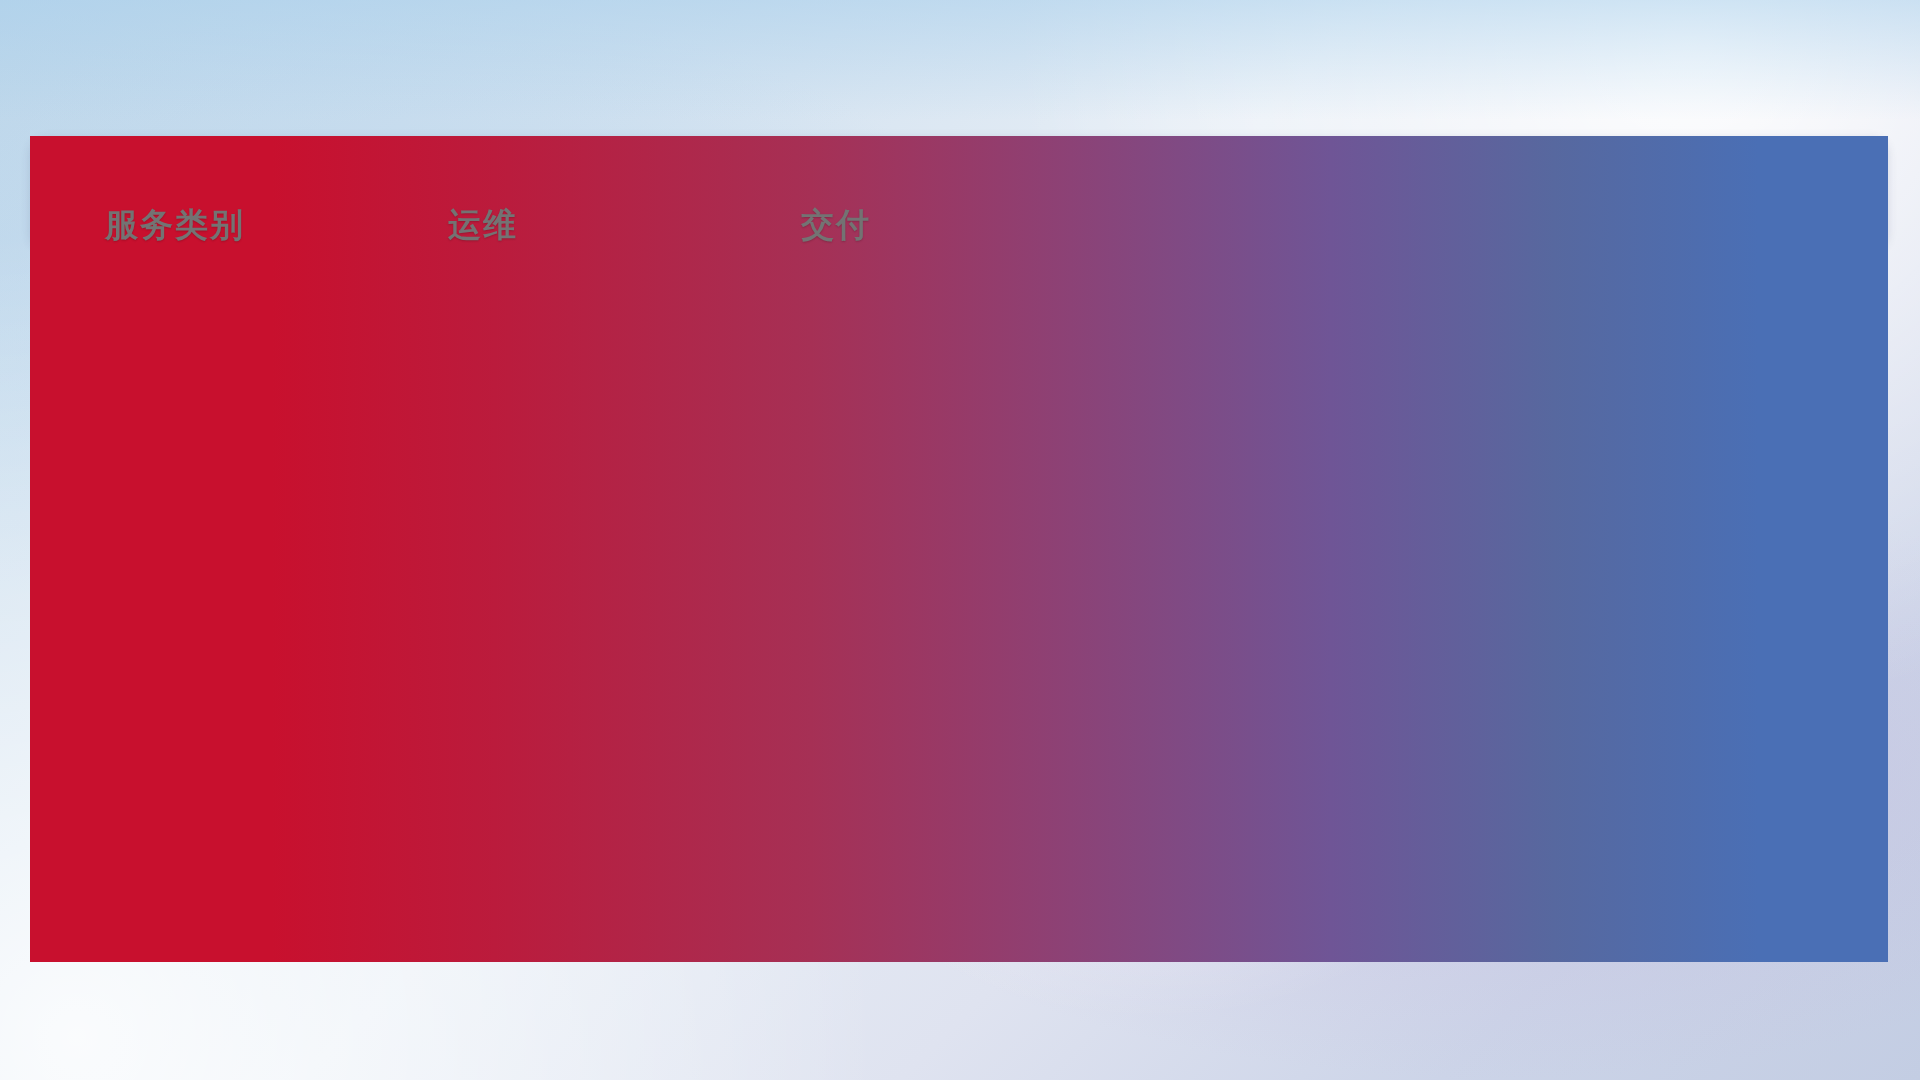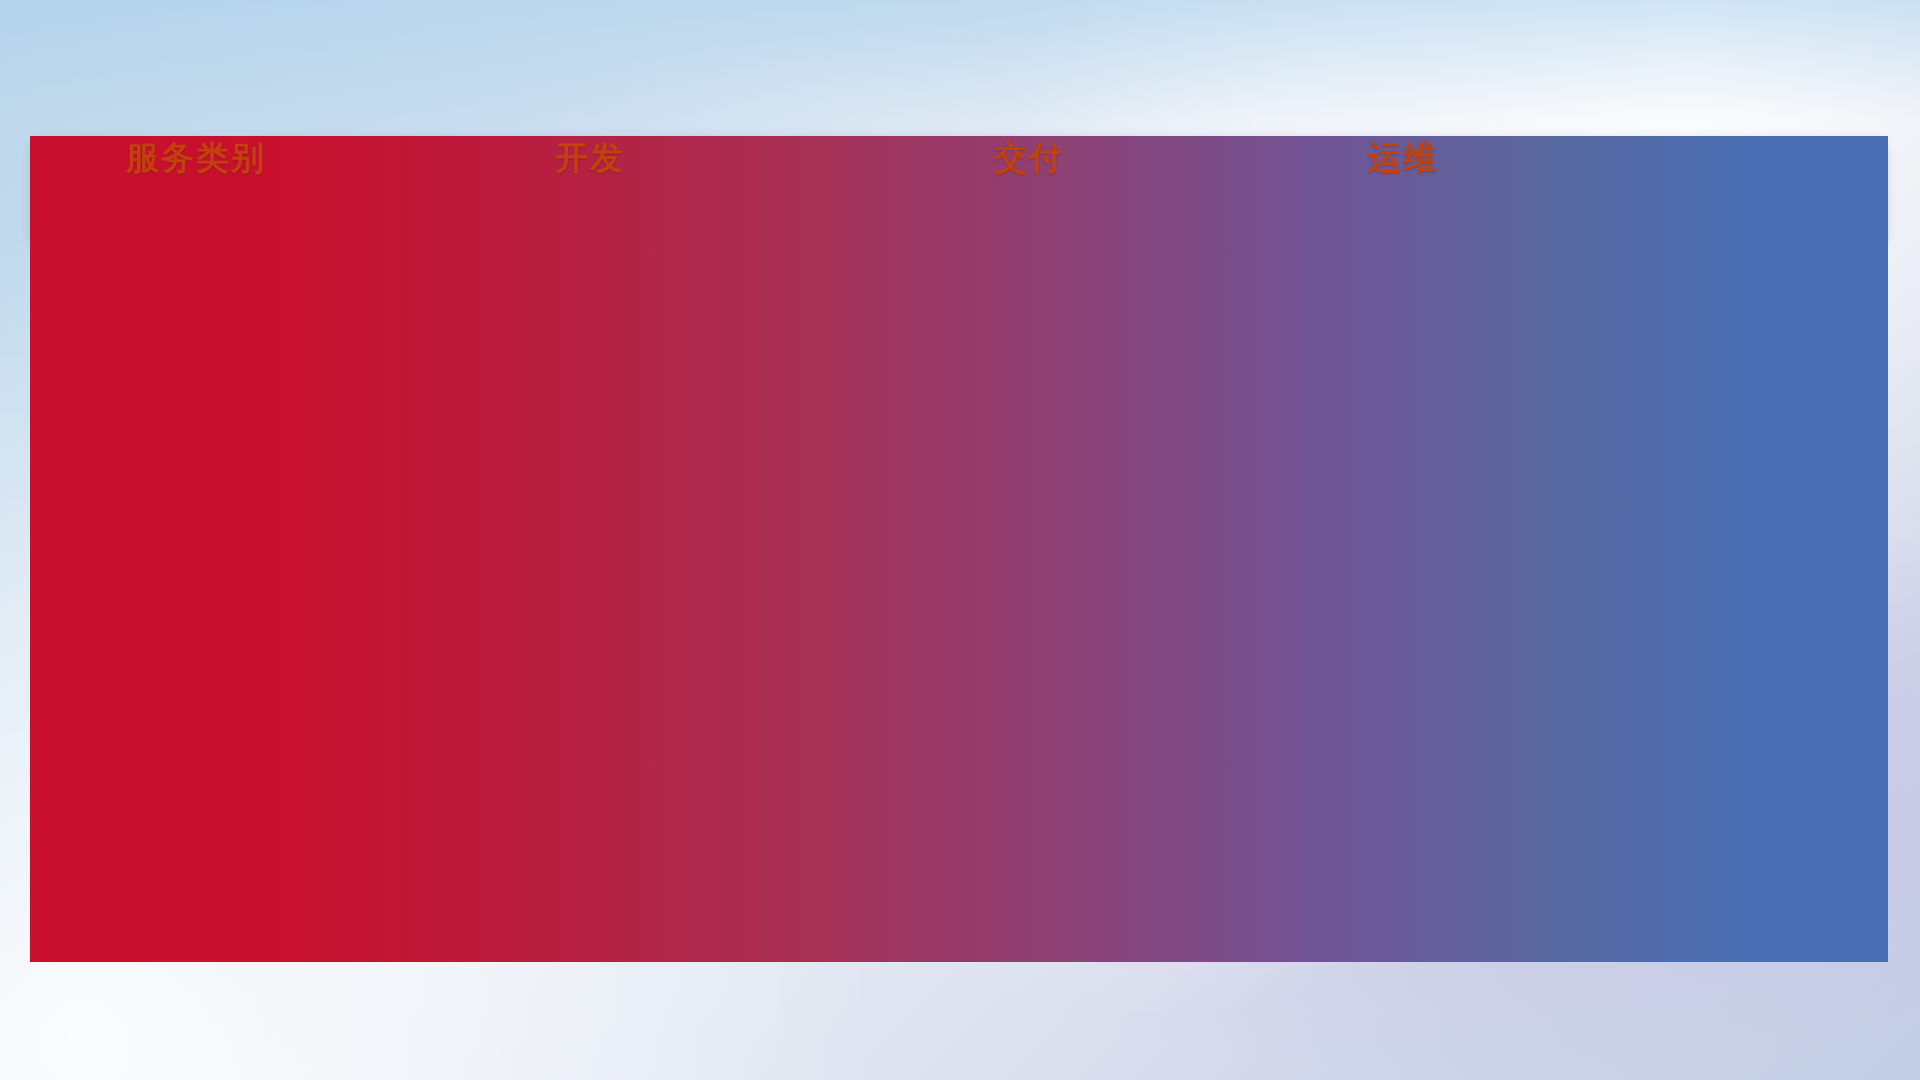--- a/index.html
+++ b/index.html
@@ -52,30 +52,29 @@
   
   .thead {
     display: flex;
     height: 112px;
     border-radius: 16px;
     overflow: hidden;
     box-shadow: 0 2px 10px rgba(60,70,110,0.16);
   }
   .th {
     display: flex;
-    align-items: flex-start;
+    align-items: flex-end;
     justify-content: center;
-    color: #c2410c;
+    color: #737373;
     font-size: 33px;
     font-weight: bold;
     letter-spacing: 2px;
     text-shadow: 0 1px 2px rgba(0,0,0,0.18);
     position: relative;
     z-index: 2;
-    padding-left: 21px;
   }
   .thead-bg {
     position: absolute;
     inset: 0;
     background: linear-gradient(90deg,
       #c8102e 0%,
       #c8102e 13%,
       #bb1b3c 25%,
       #a63055 42%,
       #8c4276 56%,
@@ -142,28 +141,25 @@
   <div id="bg-glow"></div>
 </div>
 
 <div id="table-card">
 
   <div class="thead">
     <div class="thead-bg"></div>
     <div class="th c0">
       <span>服务类别</span>
     </div>
-    <div class="th c2">
-      <span>开发</span>
+    <div class="th c4">
+      <span>运维</span>
     </div>
     <div class="th c3">
       <span>交付</span>
-    </div>
-    <div class="th c4">
-      <span>运维</span>
     </div>
   </div>
 
   <div class="tbody">
 
     <div class="tr r0">
       <div class="td cat c0">
         <span class="cell-text">业务协同
 平台建设</span>
       </div>

